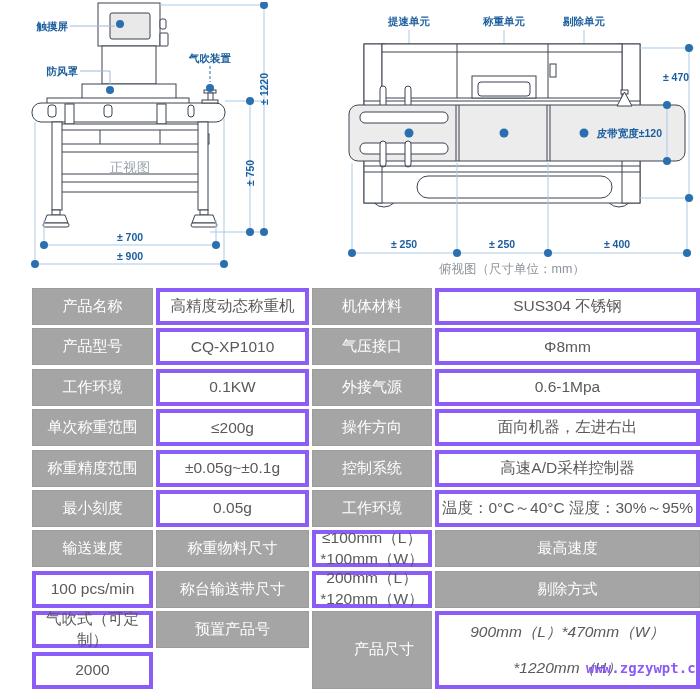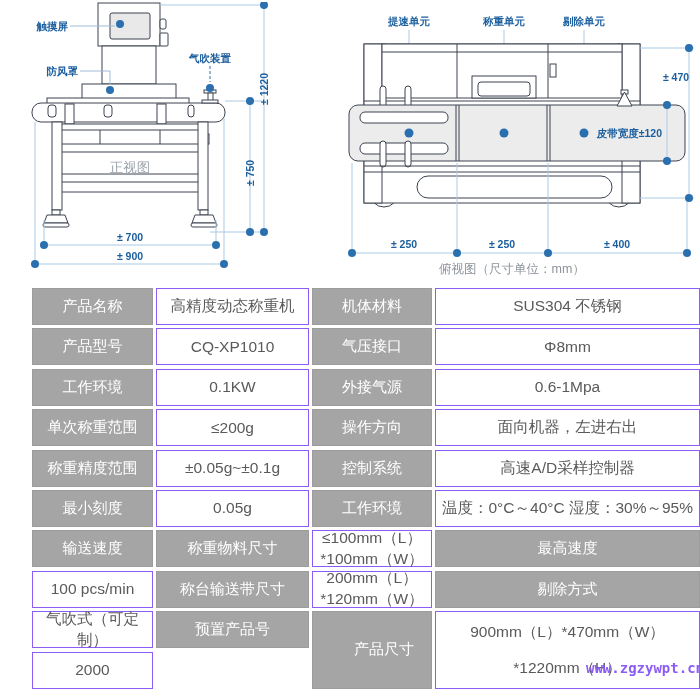--- a/index.html
+++ b/index.html
@@ -10,23 +10,23 @@
   .dim{font-size:10.5px;font-weight:bold;fill:#1b5e9e;}
   .gtitle{font-size:13.5px;fill:#9aa3ab;}
   .gcap{font-size:12.5px;fill:#8d939a;}
 
   
   .spec{position:absolute;left:20px;top:288px;width:664px;display:grid;
         grid-template-columns:121px 153px 120px 265px;
         grid-auto-rows:37px;gap:3.4px 3px;}
   .cell{display:flex;align-items:center;justify-content:center;text-align:center;}
   .lbl{background:#a5a5a5;color:#ffffff;font-size:15px;border:1px solid #9c9c9c;}
-  .val{background:#ffffff;color:#5a5a5a;font-size:15.5px;border:1px solid #8b5cf6;}
+  .val{background:#ffffff;color:#5a5a5a;font-size:15.5px;border:4px solid #8b5cf6;}
   .span2{grid-row:span 2;padding-left:24px;}
-  .val2{flex-direction:column;line-height:36px;}
+  .val2{flex-direction:column;line-height:36px;font-style:italic;}
   .watermark{position:absolute;right:8px;top:660px;color:#8b5cf6;
              font-family:"DejaVu Sans Mono","Liberation Mono",monospace;
              font-size:14px;font-weight:bold;letter-spacing:0px;z-index:5;}
 </style>
 </head>
 <body>
 
 <div class="canvas">
 
   <svg style="position:absolute;left:8px;top:2px;" width="252" height="278" viewBox="0 0 252 278">

